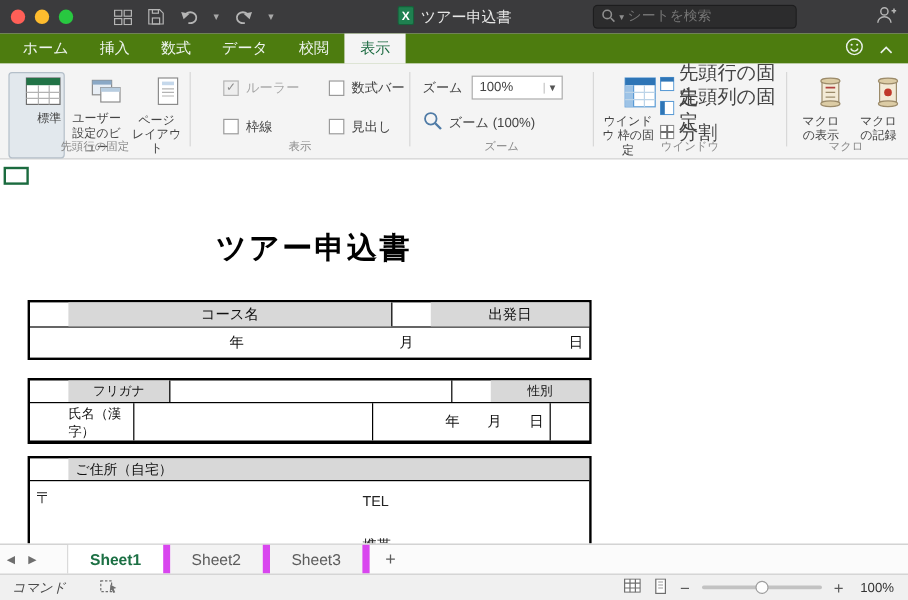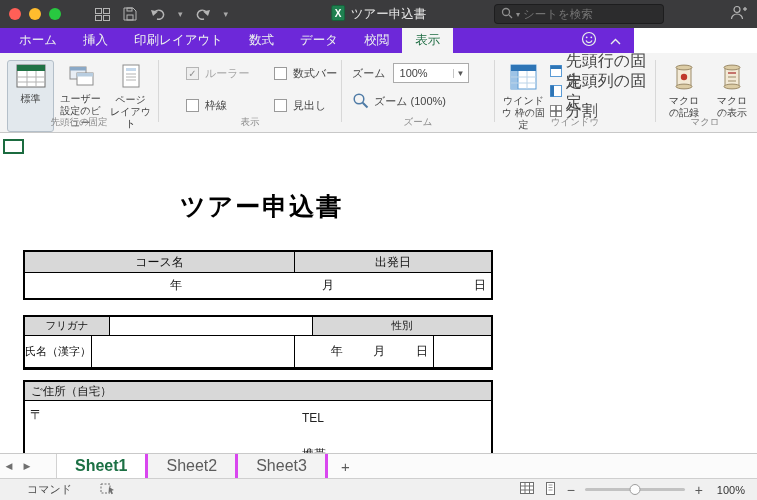--- a/index.html
+++ b/index.html
@@ -13,31 +13,31 @@
   .tb-icons { position:absolute; left:95px; top:0; height:28px; display:flex; align-items:center; gap:13px; }
   .tb-icons svg { display:block; }
   .tb-caret { color:#a8a8a8; font-size:9px; line-height:1; }
   .tb-title { position:absolute; left:50%; top:0; transform:translateX(-50%); height:28px; display:flex; align-items:center; gap:6px; color:#e6e6e6; font-size:12.5px; }
   .searchbox { position:absolute; left:494px; top:4px; width:170px; height:20px; background:rgba(0,0,0,0.25); border:1px solid rgba(0,0,0,0.35); border-radius:4px; display:flex; align-items:center; padding:0 6px; gap:3px; }
   .searchbox input { background:transparent; border:none; outline:none; color:#9d9d9d; font-size:11.5px; width:120px; font-family:inherit; }
   .search-caret { color:#8d8d8d; font-size:8px; }
   .person { position:absolute; right:10px; top:5px; }
 
   
-  .tabbar { position:absolute; top:28px; left:0; width:634px; height:25px; background:#6d28d9; display:flex; align-items:stretch; padding-left:6px; }
+  .tabbar { position:absolute; top:28px; left:0; width:757px; height:25px; background:#4d7c0f; display:flex; align-items:stretch; padding-left:6px; }
   .rtab { display:flex; align-items:center; padding:0 13px; color:#eef4ef; font-size:12.5px; cursor:default; }
   .rtab.active { background:#f4f4f4; color:#1c6b41; }
   .tabbar-right { margin-left:auto; display:flex; align-items:center; gap:13px; padding-right:13px; }
 
   
   .ribbon { position:absolute; top:53px; left:0; width:757px; height:80px; background:#f4f4f4; border-bottom:1px solid #c8c8c8; display:flex; align-items:stretch; }
   .rdiv { width:1px; background:#d8d8d8; height:62px; align-self:flex-start; margin-top:7px; }
   .rgroup { position:relative; height:100%; }
   .rgroup-label { position:absolute; bottom:3px; left:0; right:0; text-align:center; font-size:9.5px; color:#8b8b8b; }
-  .bigbtn { display:flex; flex-direction:column; align-items:center; text-align:center; font-size:10px; line-height:1.2; color:#444; padding:3px 2px; border:1px solid transparent; border-radius:3px; }
+  .bigbtn { display:flex; flex-direction:column; align-items:flex-end; text-align:center; font-size:10px; line-height:1.2; color:#444; padding:3px 2px; border:1px solid transparent; border-radius:3px; }
   .bigbtn.selected { background:#e2e8ed; border-color:#b4bfc9; }
   .bigbtn .lbl { margin-top:2px; }
   .g-views { width:158px; display:flex; gap:3px; padding:7px 0 0 7px; }
   .g-views .bigbtn { width:47px; }
   .g-show { width:182px; display:grid; grid-template-columns:88px auto; row-gap:17px; padding:13px 0 0 27px; align-content:start; }
   .chk { display:flex; align-items:center; gap:6px; font-size:11px; color:#444; }
   .chk .box { width:13px; height:13px; border:1px solid #9a9a9a; background:#fff; display:flex; align-items:center; justify-content:center; font-size:10px; color:#8f8f8f; }
   .chk.disabled { color:#a7a7a7; }
   .chk.disabled .box { background:#eee; border-color:#b5b5b5; }
   .g-zoom { width:152px; padding:10px 0 0 10px; }
@@ -53,21 +53,21 @@
   .g-macro { width:98px; display:flex; gap:4px; padding:7px 0 0 6px; }
   .g-macro .bigbtn { width:44px; }
 
   
   .docarea { position:absolute; top:133px; left:0; width:757px; height:320px; background:#fff; overflow:hidden; }
   .cellsel { position:absolute; left:3px; top:6px; width:21px; height:15px; background:#fff; border:2px solid #1b6b3f; }
   .doctitle { position:absolute; left:180px; top:57px; font-size:25px; font-weight:bold; letter-spacing:2px; color:#000; }
   .dtable { position:absolute; left:23px; width:470px; border:2px solid #000; background:#fff; }
   .trow { display:flex; border-bottom:1px solid #000; }
   .trow:last-child { border-bottom:none; }
-  .tcell { border-right:1px solid #000; display:flex; align-items:center; justify-content:center; font-size:12px; color:#111; }
+  .tcell { border-right:1px solid #000; display:flex; align-items:center; justify-content:center; font-size:12px; color:#111;margin-left:32px; }
   .tcell:last-child { border-right:none; }
   .hdr { background:#d8d8d8; }
   .t1 { top:117px; }
   .t1 .trow1 { height:21px; }
   .t1 .trow2 { height:25px; }
   .t2 { top:182px; border-bottom-width:3px; }
   .t2 .trow1 { height:19px; }
   .t2 .trow2 { height:31px; }
   .small-hdr { font-size:10.5px; }
   .datecell { display:flex; align-items:center; padding:0 5px; }
@@ -77,27 +77,27 @@
   .t3 .trow1 .tcell { justify-content:flex-start; padding-left:6px; }
   .t3 .trow2 { height:72px; position:relative; display:block; }
   .postal { position:absolute; left:5px; top:5px; font-size:13px; }
   .tel { position:absolute; left:277px; top:10px; font-size:12px; }
   .mobile { position:absolute; left:277px; top:45px; font-size:12px; }
 
   
   .sheetbar { position:absolute; top:453px; left:0; width:757px; height:25px; background:#fbfbfb; border-top:1px solid #c9c9c9; display:flex; align-items:stretch; }
   .snav { width:18px; display:flex; align-items:center; justify-content:center; color:#6f6f6f; font-size:9px; }
   .stabs { display:flex; margin-left:20px; border-left:1px solid #d2d2d2; }
-  .stab { padding:0 18px; display:flex; align-items:center; font-size:16px; color:#5c5c5c; border-right:3px solid #d946ef; background:#f3f3f3; }
+  .stab { padding:0 18px; display:flex; align-items:center; font-size:13px; color:#5c5c5c; border-right:6px solid #d946ef; background:#f3f3f3; }
   .stab.active { background:#fff; color:#1c7044; font-weight:bold; }
   .addsheet { padding:0 13px; display:flex; align-items:center; font-size:15px; color:#5c5c5c; }
 
   
   .statusbar { position:absolute; top:478px; left:0; width:757px; height:22px; background:#f0f0f0; border-top:1px solid #cfcfcf; display:flex; align-items:center; }
-  .mode { margin-left:27px; font-size:11px; color:#4a4a4a; }
+  .mode { margin-left:10px; font-size:11px; color:#4a4a4a;font-style:italic; }
   .statusicon { margin-left:28px; }
   .sb-right { margin-left:auto; display:flex; align-items:center; gap:10px; padding-right:12px; }
   .zglyph { font-size:14px; color:#5a5a5a; line-height:1; }
   .slider { width:100px; height:3px; background:#c2c2c2; border-radius:2px; position:relative; }
   .thumb { position:absolute; left:50%; top:-4px; width:11px; height:11px; border-radius:50%; background:#fdfdfd; border:1px solid #9e9e9e; transform:translateX(-50%); }
   .zoompct { font-size:11px; color:#333; width:32px; text-align:right; }
 </style>
 </head>
 <body>
 
@@ -157,21 +157,20 @@
         <circle cx="7" cy="4.5" r="3" fill="none" stroke="#b5b5b5" stroke-width="1.2"></circle>
         <path d="M1.5 14 a5.5 5 0 0 1 11 0" fill="none" stroke="#b5b5b5" stroke-width="1.2"></path>
         <line x1="13" y1="4" x2="17" y2="4" stroke="#b5b5b5" stroke-width="1.3"></line>
         <line x1="15" y1="2" x2="15" y2="6" stroke="#b5b5b5" stroke-width="1.3"></line>
       </svg></span>
 </div>
 
 <div class="tabbar">
   <div class="rtab">ホーム</div>
   <div class="rtab">挿入</div>
-  <div class="rtab">印刷レイアウト</div>
   <div class="rtab">数式</div>
   <div class="rtab">データ</div>
   <div class="rtab">校閲</div>
   <div class="rtab active">表示</div>
   <div class="tabbar-right">
     <span><svg width="16" height="16" viewBox="0 0 16 16">
           <circle cx="8" cy="8" r="6.5" fill="none" stroke="#e9f1eb" stroke-width="1.2"></circle>
           <circle cx="5.7" cy="6.3" r="0.9" fill="#e9f1eb"></circle>
           <circle cx="10.3" cy="6.3" r="0.9" fill="#e9f1eb"></circle>
           <path d="M5 9.5 a3.2 3.2 0 0 0 6 0" fill="none" stroke="#e9f1eb" stroke-width="1.2"></path>
@@ -303,34 +302,34 @@
   </div>
 
   <div class="rdiv"></div>
 
   <div class="rgroup g-macro">
     <div class="bigbtn">
       <span><svg width="22" height="26" viewBox="0 0 22 26">
             <rect x="4" y="3" width="14" height="20" fill="#f3ead6" stroke="#9c8b6a"></rect>
             <ellipse cx="11" cy="3.5" rx="8" ry="2.4" fill="#dcccA5" stroke="#9c8b6a"></ellipse>
             <ellipse cx="11" cy="22.5" rx="8" ry="2.4" fill="#dcccA5" stroke="#9c8b6a"></ellipse>
-            <circle cx="11" cy="13" r="3.2" fill="#c0392b"></circle>
-          </svg></span>
-      <span class="lbl">マクロ の記録</span>
+            <line x1="7" y1="9" x2="15" y2="9" stroke="#b0413e" stroke-width="1.4"></line>
+            <line x1="7" y1="13" x2="15" y2="13" stroke="#9c8b6a"></line>
+            <line x1="7" y1="17" x2="15" y2="17" stroke="#9c8b6a"></line>
+          </svg></span>
+      <span class="lbl">マクロ の表示</span>
     </div>
     <div class="bigbtn">
       <span><svg width="22" height="26" viewBox="0 0 22 26">
             <rect x="4" y="3" width="14" height="20" fill="#f3ead6" stroke="#9c8b6a"></rect>
             <ellipse cx="11" cy="3.5" rx="8" ry="2.4" fill="#dcccA5" stroke="#9c8b6a"></ellipse>
             <ellipse cx="11" cy="22.5" rx="8" ry="2.4" fill="#dcccA5" stroke="#9c8b6a"></ellipse>
-            <line x1="7" y1="9" x2="15" y2="9" stroke="#b0413e" stroke-width="1.4"></line>
-            <line x1="7" y1="13" x2="15" y2="13" stroke="#9c8b6a"></line>
-            <line x1="7" y1="17" x2="15" y2="17" stroke="#9c8b6a"></line>
-          </svg></span>
-      <span class="lbl">マクロ の表示</span>
+            <circle cx="11" cy="13" r="3.2" fill="#c0392b"></circle>
+          </svg></span>
+      <span class="lbl">マクロ の記録</span>
     </div>
     <div class="rgroup-label">マクロ</div>
   </div>
 </div>
 
 <div class="docarea">
   <div class="cellsel"></div>
   <div class="doctitle">ツアー申込書</div>
 
   <div class="dtable t1">

